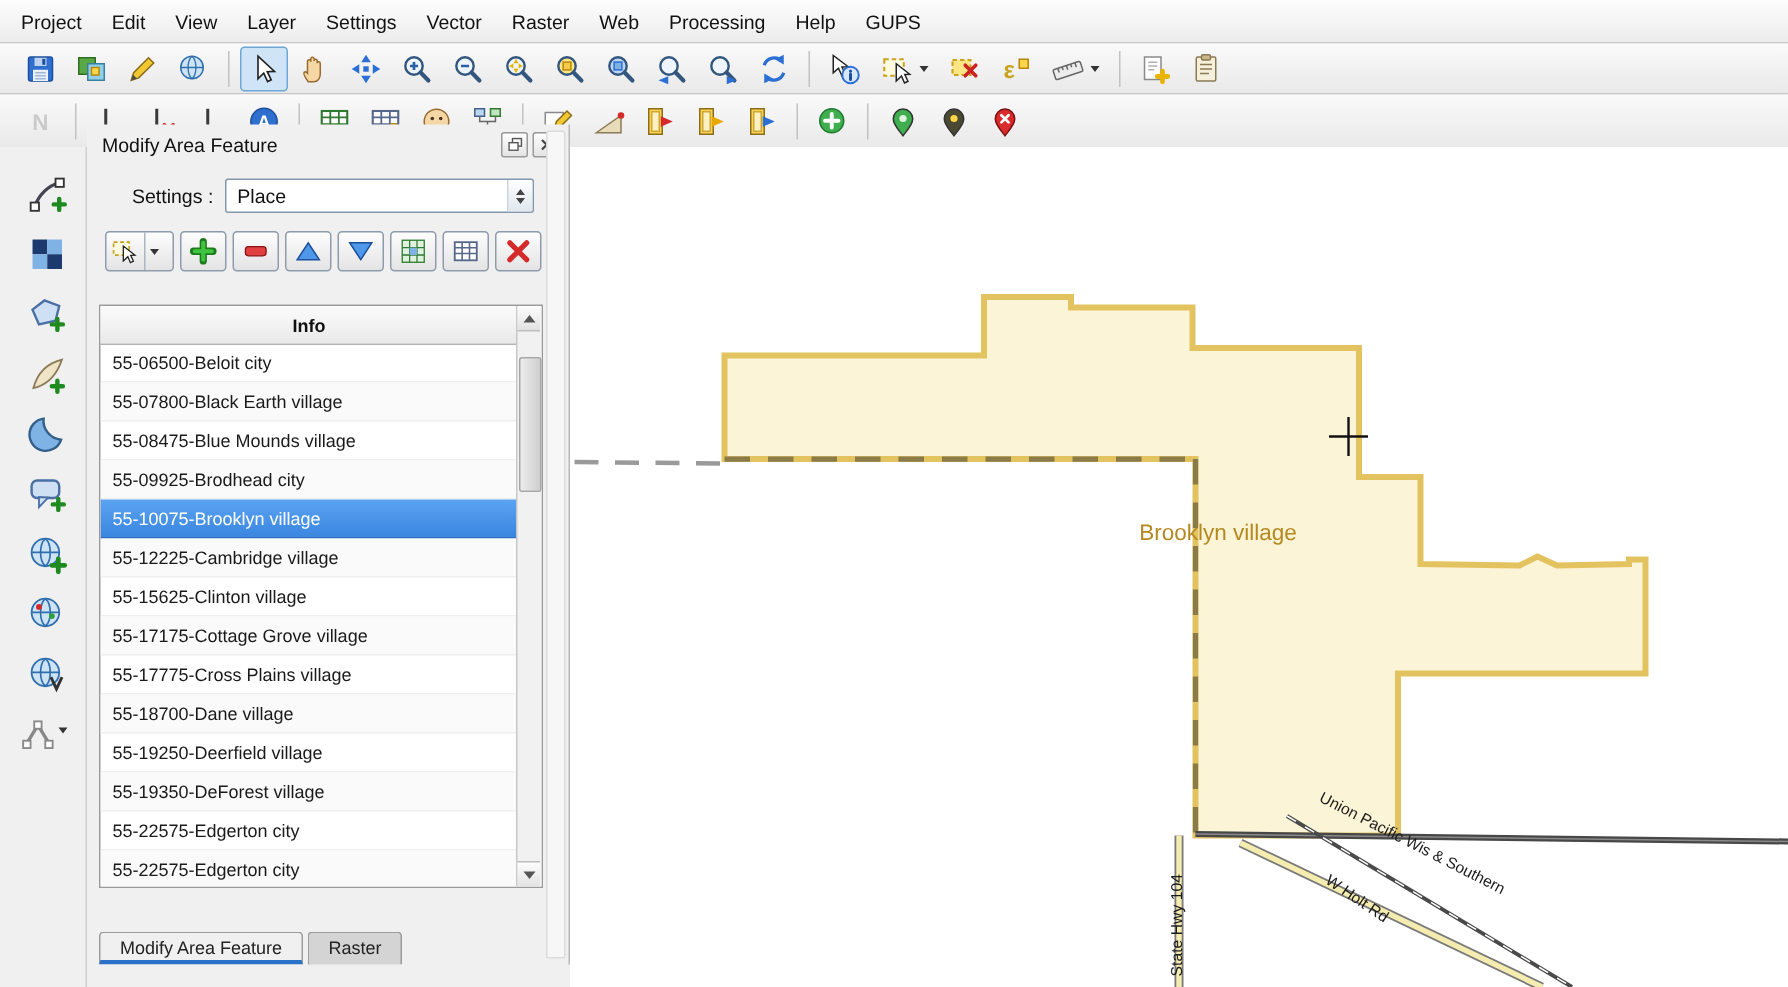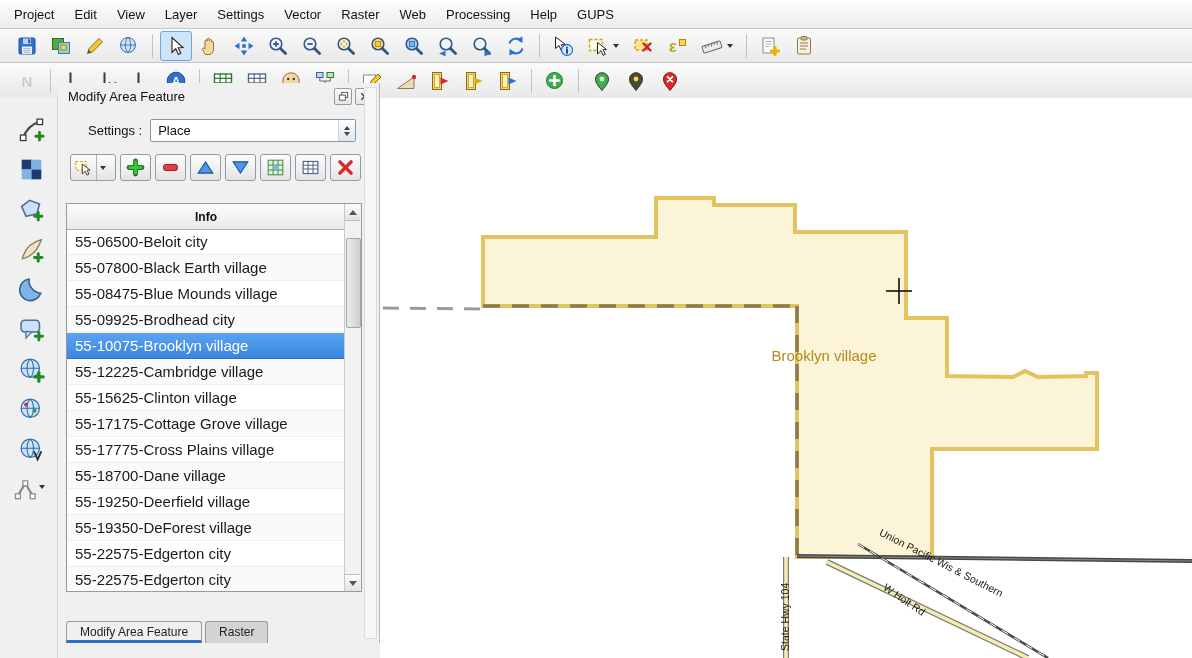--- a/index.html
+++ b/index.html
@@ -55,21 +55,21 @@
     display:flex;align-items:center;justify-content:center;box-sizing:border-box;}
   .pbtn .icon svg{width:19px;height:19px;display:block;}
   .pbtn.split{width:46px;justify-content:flex-start;padding-left:3px;}
   .pbtn.split .ddpart{margin-left:3px;height:100%;display:flex;align-items:center;padding:0 3px;border-left:1px solid #aab6c2;}
 
   .listbox{position:absolute;left:8px;top:120px;width:296px;height:389px;background:#fff;
     border:1px solid #9a9a9a;box-sizing:border-box;}
   .listhead{height:25px;margin-right:16px;display:flex;align-items:center;justify-content:center;
     font-size:12px;font-weight:bold;color:#111;background:linear-gradient(#fcfcfc,#e9e9e9);border-bottom:1px solid #b4b4b4;}
   .rows{position:absolute;left:0;top:25px;right:16px;bottom:0;overflow:hidden;}
-  .lrow{height:26px;line-height:26px;padding-left:8px;font-size:15px;color:#1a1a1a;
+  .lrow{height:26px;line-height:26px;padding-left:8px;font-size:12px;color:#1a1a1a;
     border-bottom:1px solid #efefef;white-space:nowrap;box-sizing:border-box;}
   .lrow:nth-child(even){background:#fafafa;}
   .lrow.sel{background:linear-gradient(#5ba3f2,#3a86e0);color:#fff;border-bottom-color:#2f6fc0;}
   .vscroll{position:absolute;top:0;right:0;bottom:0;width:16px;background:#f1f1f1;border-left:1px solid #c8c8c8;}
   .scrollbtn{position:absolute;left:0;width:15px;height:16px;background:linear-gradient(#fdfdfd,#e2e2e2);
     border-bottom:1px solid #bdbdbd;display:flex;align-items:center;justify-content:center;}
   .scrollbtn.down{bottom:0;border-top:1px solid #bdbdbd;border-bottom:none;}
   .scrollbtn i{display:block;width:0;height:0;border-left:4px solid transparent;border-right:4px solid transparent;}
   .scrollbtn.up i{border-bottom:5px solid #555;}
   .scrollbtn.down i{border-top:5px solid #555;}
@@ -742,19 +742,19 @@
       <g>
         <path d="M478,446 L668,560" stroke="#4a4a4a" stroke-width="2.6" fill="none"></path>
         <path d="M478,446 L668,560" stroke="#ffffff" stroke-width="1" stroke-dasharray="7 7" fill="none"></path>
       </g>
 
       <g stroke="#111" stroke-width="1.6">
         <line x1="519" y1="180" x2="519" y2="206"></line>
         <line x1="506" y1="193" x2="532" y2="193"></line>
       </g>
     </svg>
-    <div class="maplabel place-label" style="left: 364px; top: 249px; color: rgb(181, 137, 31);">Brooklyn village</div>
+    <div class="maplabel place-label" style="left: 352px; top: 249px; color: rgb(181, 137, 31);">Brooklyn village</div>
     <div class="maplabel road-label" style="left:399px;top:553px;transform:rotate(-90deg);">State Hwy 104</div>
     <div class="maplabel road-label" style="left:508px;top:483px;transform:rotate(34deg);">W Holt Rd</div>
     <div class="maplabel road-label" style="left:503px;top:428px;transform:rotate(27deg);">Union Pacific Wis &amp; Southern</div>
   </div>
 
 </div>
 
 </body></html>

